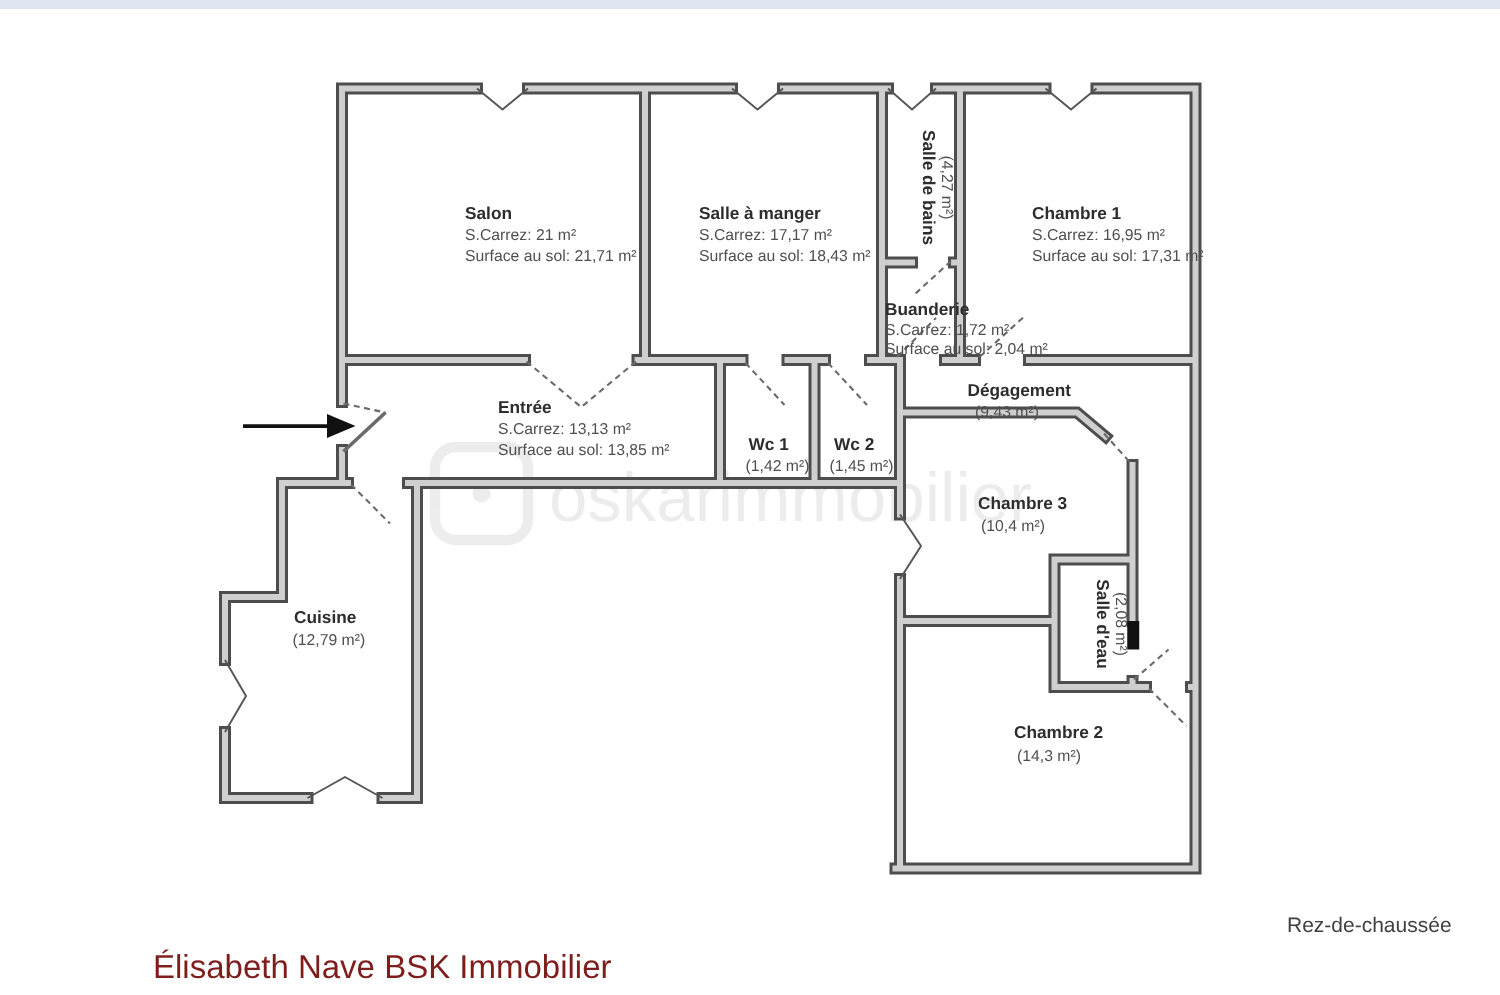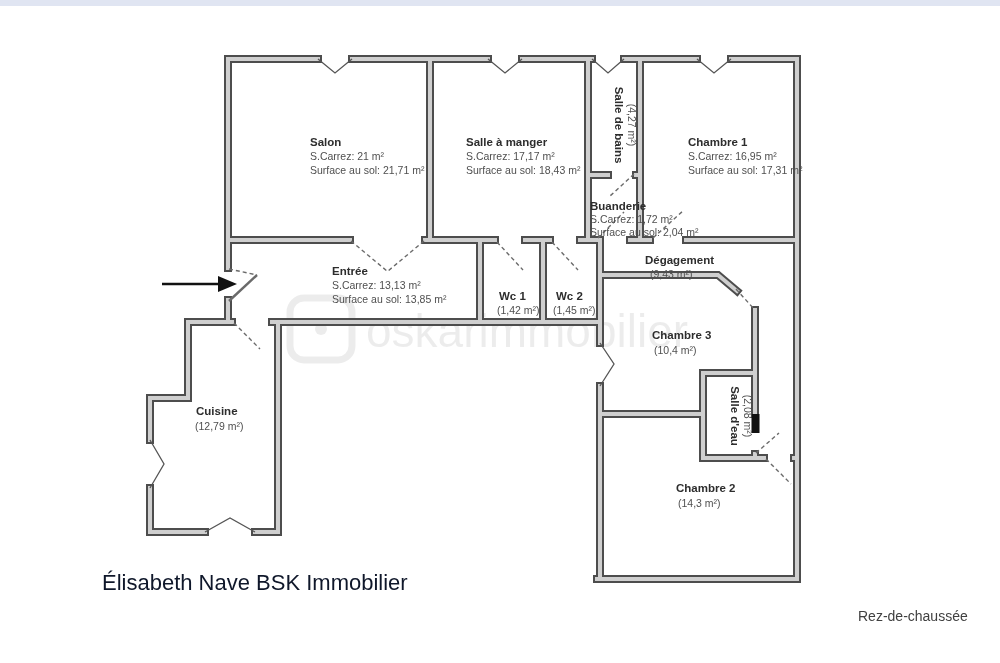--- a/index.html
+++ b/index.html
@@ -4,21 +4,21 @@
 <style>
   html,body{margin:0;padding:0;background:#fff;}
   .canvas{position:relative;width:1000px;height:663px;background:#ffffff;overflow:hidden;
           font-family:"Liberation Sans", sans-serif;}
   .topband{position:absolute;top:0;left:0;width:100%;height:6px;background:#e0e5f2;}
   svg{position:absolute;top:0;left:0;}
   svg text{font-family:"Liberation Sans", sans-serif;}
   .rt{font-size:11.5px;font-weight:bold;fill:#2d2d2d;}
   .rd{font-size:10.5px;fill:#4f4f4f;}
   .wm-text{font-size:46px;fill:#000;}
-  .footer-agency{position:absolute;left:102px;top:570px;font-size:22px;color:#0f172a;}
+  .footer-agency{position:absolute;left:102px;top:632px;font-size:22px;color:#7f1d1d;}
   .footer-floor{position:absolute;left:858px;top:608px;font-size:14px;color:#404040;}
 </style>
 </head>
 <body>
 
 <div class="canvas">
   <div class="topband"></div>
 
   <svg width="1000" height="663" viewBox="0 0 1000 663">
 

